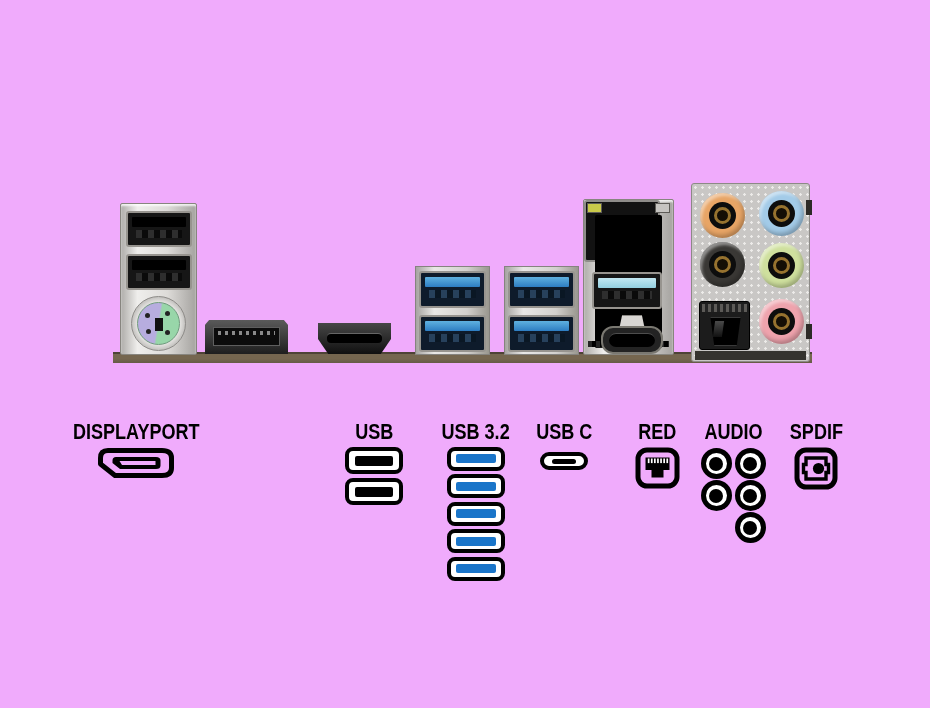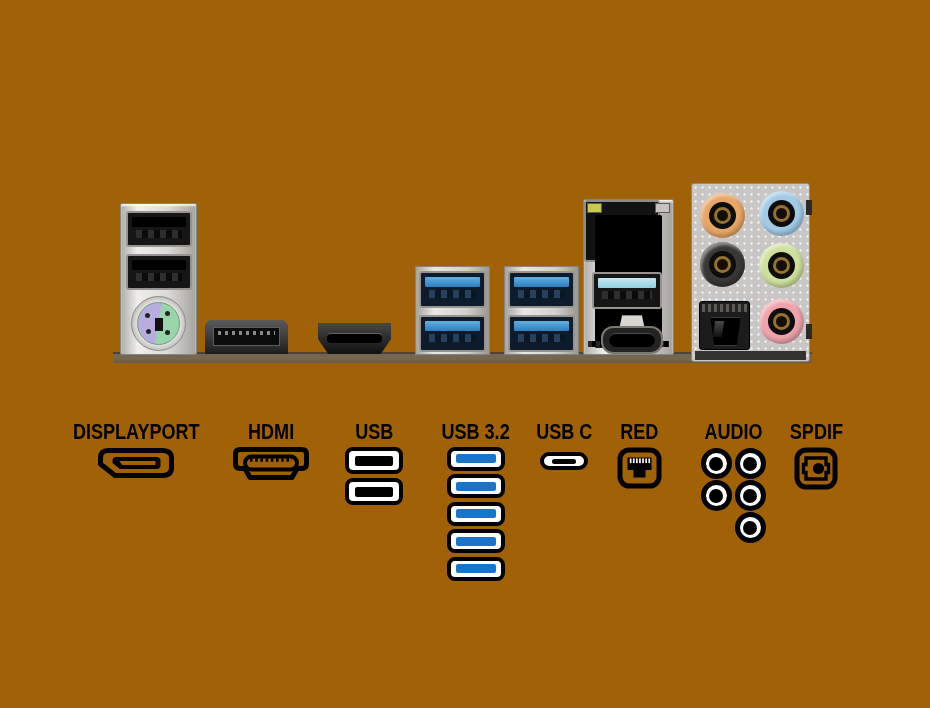--- a/index.html
+++ b/index.html
@@ -1,16 +1,16 @@
 <!DOCTYPE html>
 <html><head>
 <meta charset="utf-8">
 <style>
   html,body{margin:0;padding:0;background:#fff;}
-  .canvas{position:relative;width:930px;height:708px;background:#a16207;overflow:hidden;
+  .canvas{position:relative;width:930px;height:708px;background:#f0abfc;overflow:hidden;
           font-family:"Liberation Sans",sans-serif;}
   .abs{position:absolute;}
 
   
   .pcb{left:113px;top:352px;width:699px;height:11px;
        background:linear-gradient(180deg,#4e4336 0 20%,#75664f 20% 62%,#665a47);}
 
   .shroud{background:linear-gradient(90deg,#aeaca9,#efeeec 22%,#dddbd8 62%,#a5a3a0);
           border:1px solid #87857f;border-radius:2px;box-shadow:inset 0 2px 2px rgba(255,255,255,.8);}
   .shroud-left{left:120px;top:203px;width:75px;height:150px;}
@@ -217,30 +217,20 @@
     <div class="legend-label">DISPLAYPORT</div>
     <span style="margin-top:5px;">
       <svg width="76" height="30" viewBox="0 0 76 30">
         <path d="M 10 2.5 H 64 Q 73.5 2.5 73.5 10 V 20 Q 73.5 27.5 64 27.5 H 17 L 2.5 16 V 10 Q 2.5 2.5 10 2.5 Z" fill="none" stroke="#000" stroke-width="5" stroke-linejoin="round"></path>
         <path fill-rule="evenodd" fill="#000" d="M 18 9 H 58 Q 62.5 9 62.5 12.5 V 17.5 Q 62.5 21 58 21 H 22 L 14.5 15 V 12.5 Q 14.5 9 18 9 Z
                  M 21.5 13 H 57.5 V 17 H 24 Z"></path>
       </svg>
     </span>
   </div>
 
-  <div class="legend-item" style="left:211px;width:120px;">
-    <div class="legend-label">HDMI</div>
-    <span style="margin-top:4px;">
-      <svg width="76" height="34" viewBox="0 0 76 34">
-        <path d="M 7 2.5 H 69 Q 73.5 2.5 73.5 7 V 17 Q 73.5 21.5 69 21.5 H 64 L 59 30.5 H 17 L 12 21.5 H 7 Q 2.5 21.5 2.5 17 V 7 Q 2.5 2.5 7 2.5 Z" fill="none" stroke="#000" stroke-width="5" stroke-linejoin="round"></path>
-        <rect x="12" y="9.5" width="52" height="13" rx="6.5" fill="none" stroke="#000" stroke-width="4"></rect>
-        <line x1="17" y1="13" x2="59" y2="13" stroke="#000" stroke-width="3.5" stroke-dasharray="2.6 2.6"></line>
-      </svg>
-    </span>
-  </div>
 
   <div class="legend-item" style="left:314px;width:120px;text-align:right;">
     <div class="legend-label">USB</div>
     <div class="icon-col">
       <div class="usb-a-icon">
           <div class="bar"></div>
         </div>
       <div class="usb-a-icon">
           <div class="bar"></div>
         </div>
@@ -268,21 +258,21 @@
     </div>
   </div>
 
   <div class="legend-item" style="left:504px;width:120px;text-align:center;">
     <div class="legend-label">USB C</div>
     <div class="usb-c-icon">
         <div class="bar"></div>
       </div>
   </div>
 
-  <div class="legend-item" style="left:579px;width:120px;">
+  <div class="legend-item" style="left:597px;width:120px;">
     <div class="legend-label">RED</div>
     <span style="margin-top:4px;">
       <svg width="45" height="42" viewBox="0 0 45 42">
         <rect x="3" y="3" width="39" height="36" rx="9" fill="none" stroke="#000" stroke-width="5"></rect>
         <path d="M 10.5 10.5 H 34.5 V 23 H 28.5 V 30.5 H 16.5 V 23 H 10.5 Z" fill="#000"></path>
         <g fill="#fff">
           <rect x="12.8" y="11.5" width="1.7" height="4.6"></rect>
             <rect x="15.9" y="11.5" width="1.7" height="4.6"></rect>
           <rect x="19.0" y="11.5" width="1.7" height="4.6"></rect>
             <rect x="22.1" y="11.5" width="1.7" height="4.6"></rect>

